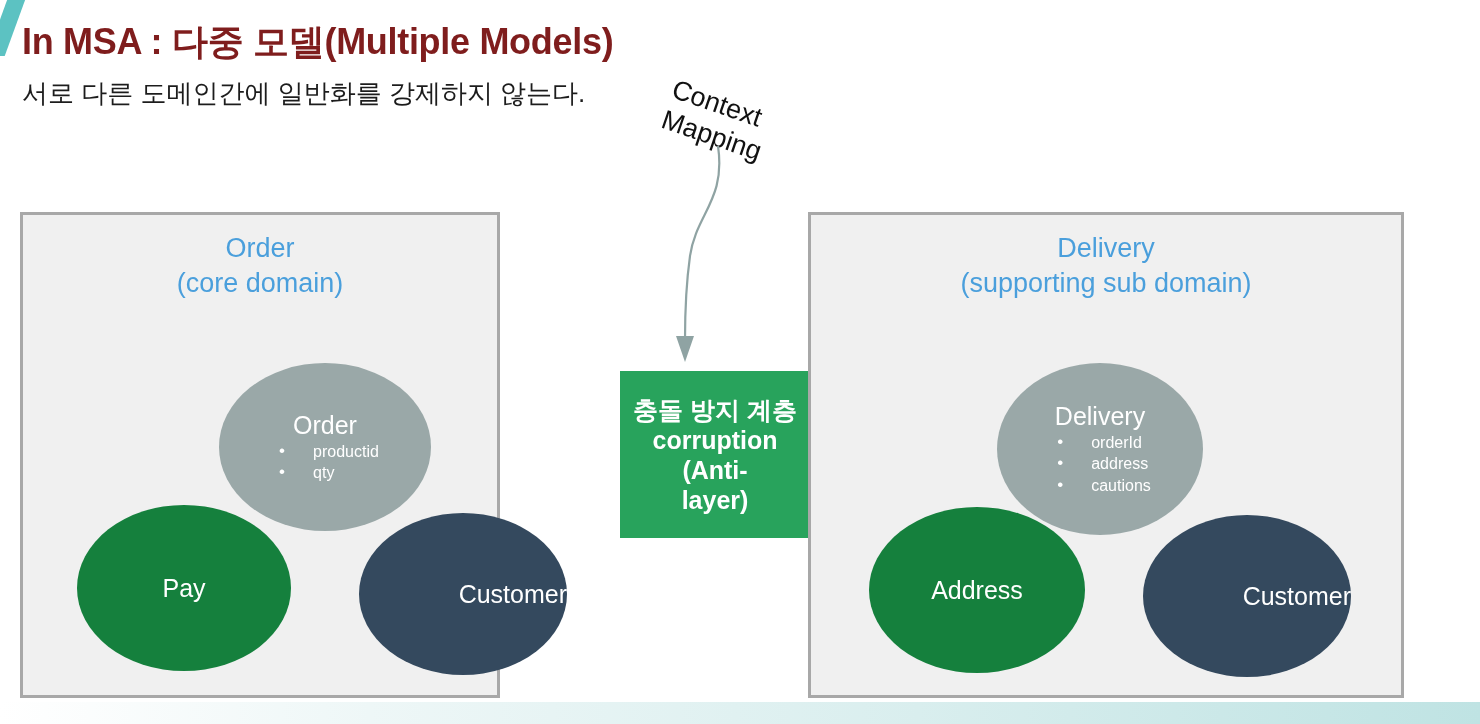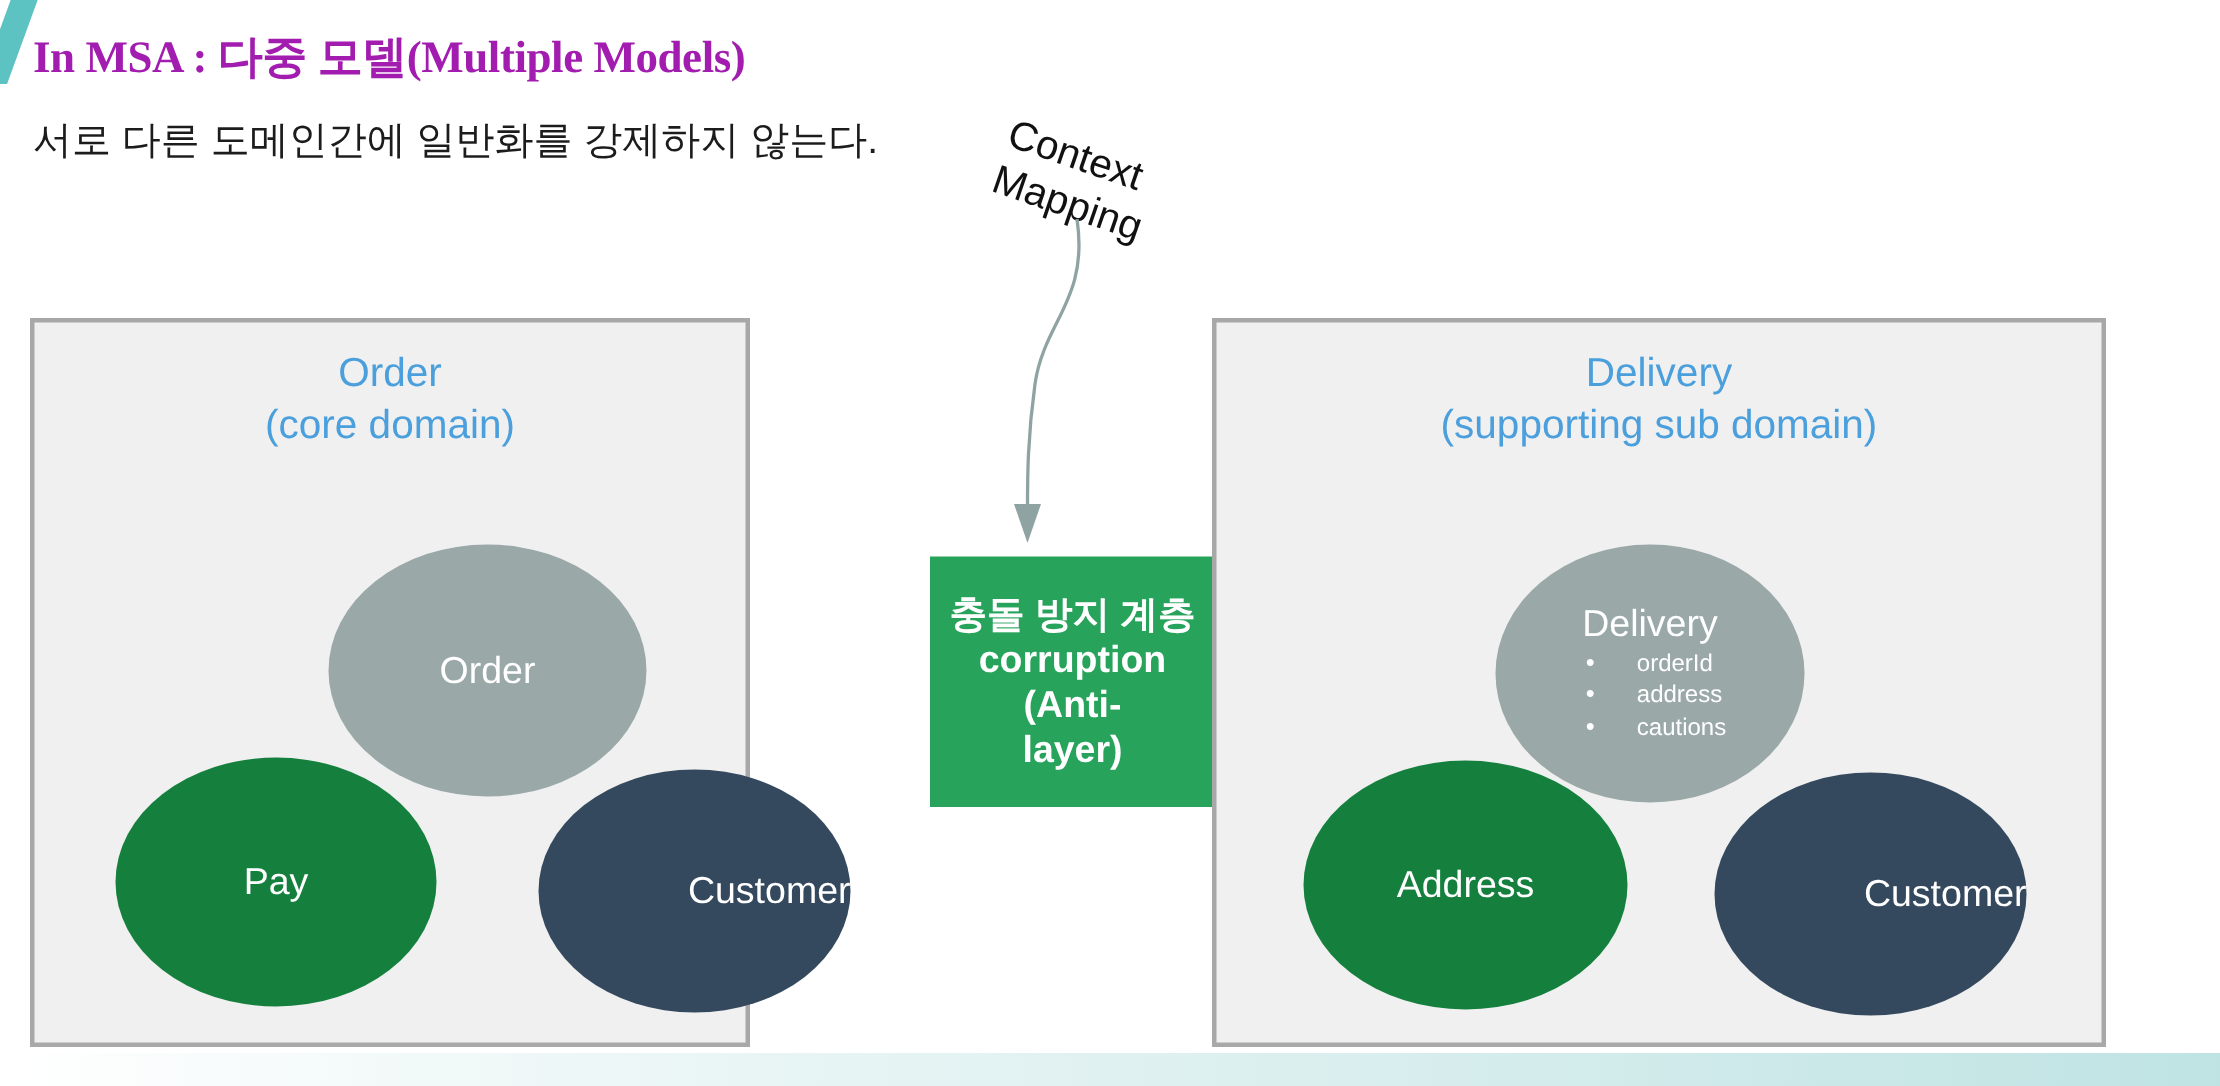--- a/index.html
+++ b/index.html
@@ -25,26 +25,25 @@
     top: -6px;
     width: 18px;
     height: 62px;
     background: #5cc2c2;
     transform: skewX(-20deg);
   }
   .slide-title {
     position: absolute;
     left: 22px;
     top: 18px;
-    font-size: 30px;
+    font-size: 36px;
     font-weight: bold;
-    color: #a21caf;
+    color: #7f1d1d;
     letter-spacing: -0.3px;
     white-space: nowrap;
-    font-family: Liberation Serif, serif;
   }
   .slide-subtitle {
     position: absolute;
     left: 22px;
     top: 76px;
     font-size: 26px;
     color: #1c1c1c;
     white-space: nowrap;
   }
 
@@ -200,20 +199,24 @@
 
   <div class="domain-box" id="box-order">
     <div class="domain-heading">
       <span>Order</span>
       <span class="line2">(core domain)</span>
     </div>
 
     <div class="ellipse grey" style="left:196px; top:148px; width:212px; height:168px;">
       <div class="entity-inner">
         <div class="entity-title">Order</div>
+        <ul class="entity-attrs">
+          <li>productid</li>
+          <li>qty</li>
+        </ul>
       </div>
     </div>
 
     <div class="ellipse blue" style="left:54px; top:290px; width:214px; height:166px;">
       <span class="ellipse-label">Pay</span>
     </div>
 
     <div class="ellipse navy" style="left:336px; top:298px; width:208px; height:162px;">
       <span class="ellipse-label">Customer</span>
     </div>

